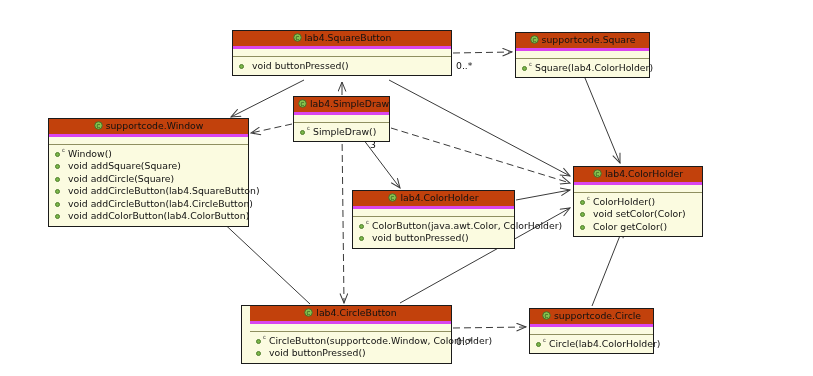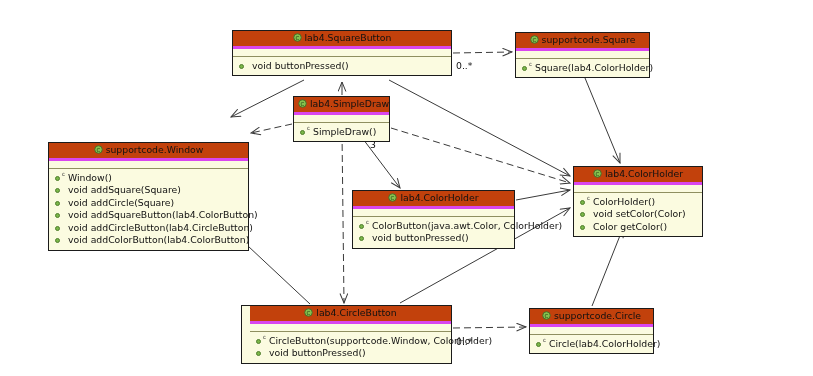--- a/index.html
+++ b/index.html
@@ -161,31 +161,31 @@
       <div class="uml-class" style="left: 293px; top: 96px; width: 97px;">
         <div class="uml-header"><span class="cls-icon"><svg width="9" height="9" viewBox="0 0 10 10">
               <circle cx="5" cy="5" r="4.2" fill="#86c04e" stroke="#3f6a24" stroke-width="1"></circle>
               <text x="5" y="7.4" font-size="6" text-anchor="middle" fill="#1c3a10" font-family="DejaVu Sans, sans-serif">C</text>
             </svg></span><span>lab4.SimpleDraw</span></div>
         <div class="uml-attrs"></div>
         <div class="uml-ops">
           <div class="uml-op"><span class="member-dot"></span><span class="ctor-sup">c</span><span>SimpleDraw()</span></div>
         </div>
       </div>
-      <div class="uml-class" style="left: 48px; top: 118px; width: 201px; margin-top: 24px;">
+      <div class="uml-class" style="left: 48px; top: 118px; width: 201px;">
         <div class="uml-header"><span class="cls-icon"><svg width="9" height="9" viewBox="0 0 10 10">
               <circle cx="5" cy="5" r="4.2" fill="#86c04e" stroke="#3f6a24" stroke-width="1"></circle>
               <text x="5" y="7.4" font-size="6" text-anchor="middle" fill="#1c3a10" font-family="DejaVu Sans, sans-serif">C</text>
             </svg></span><span>supportcode.Window</span></div>
         <div class="uml-attrs"></div>
         <div class="uml-ops">
           <div class="uml-op"><span class="member-dot"></span><span class="ctor-sup">c</span><span>Window()</span></div>
           <div class="uml-op"><span class="member-dot"></span><span>void addSquare(Square)</span></div>
           <div class="uml-op"><span class="member-dot"></span><span>void addCircle(Square)</span></div>
-          <div class="uml-op"><span class="member-dot"></span><span>void addSquareButton(lab4.ColorButton)</span></div>
+          <div class="uml-op"><span class="member-dot"></span><span>void addCircleButton(lab4.SquareButton)</span></div>
           <div class="uml-op"><span class="member-dot"></span><span>void addCircleButton(lab4.CircleButton)</span></div>
           <div class="uml-op"><span class="member-dot"></span><span>void addColorButton(lab4.ColorButton)</span></div>
         </div>
       </div>
       <div class="uml-class" style="left: 573px; top: 166px; width: 130px;">
         <div class="uml-header"><span class="cls-icon"><svg width="9" height="9" viewBox="0 0 10 10">
               <circle cx="5" cy="5" r="4.2" fill="#86c04e" stroke="#3f6a24" stroke-width="1"></circle>
               <text x="5" y="7.4" font-size="6" text-anchor="middle" fill="#1c3a10" font-family="DejaVu Sans, sans-serif">C</text>
             </svg></span><span>lab4.ColorHolder</span></div>
         <div class="uml-attrs"></div>

